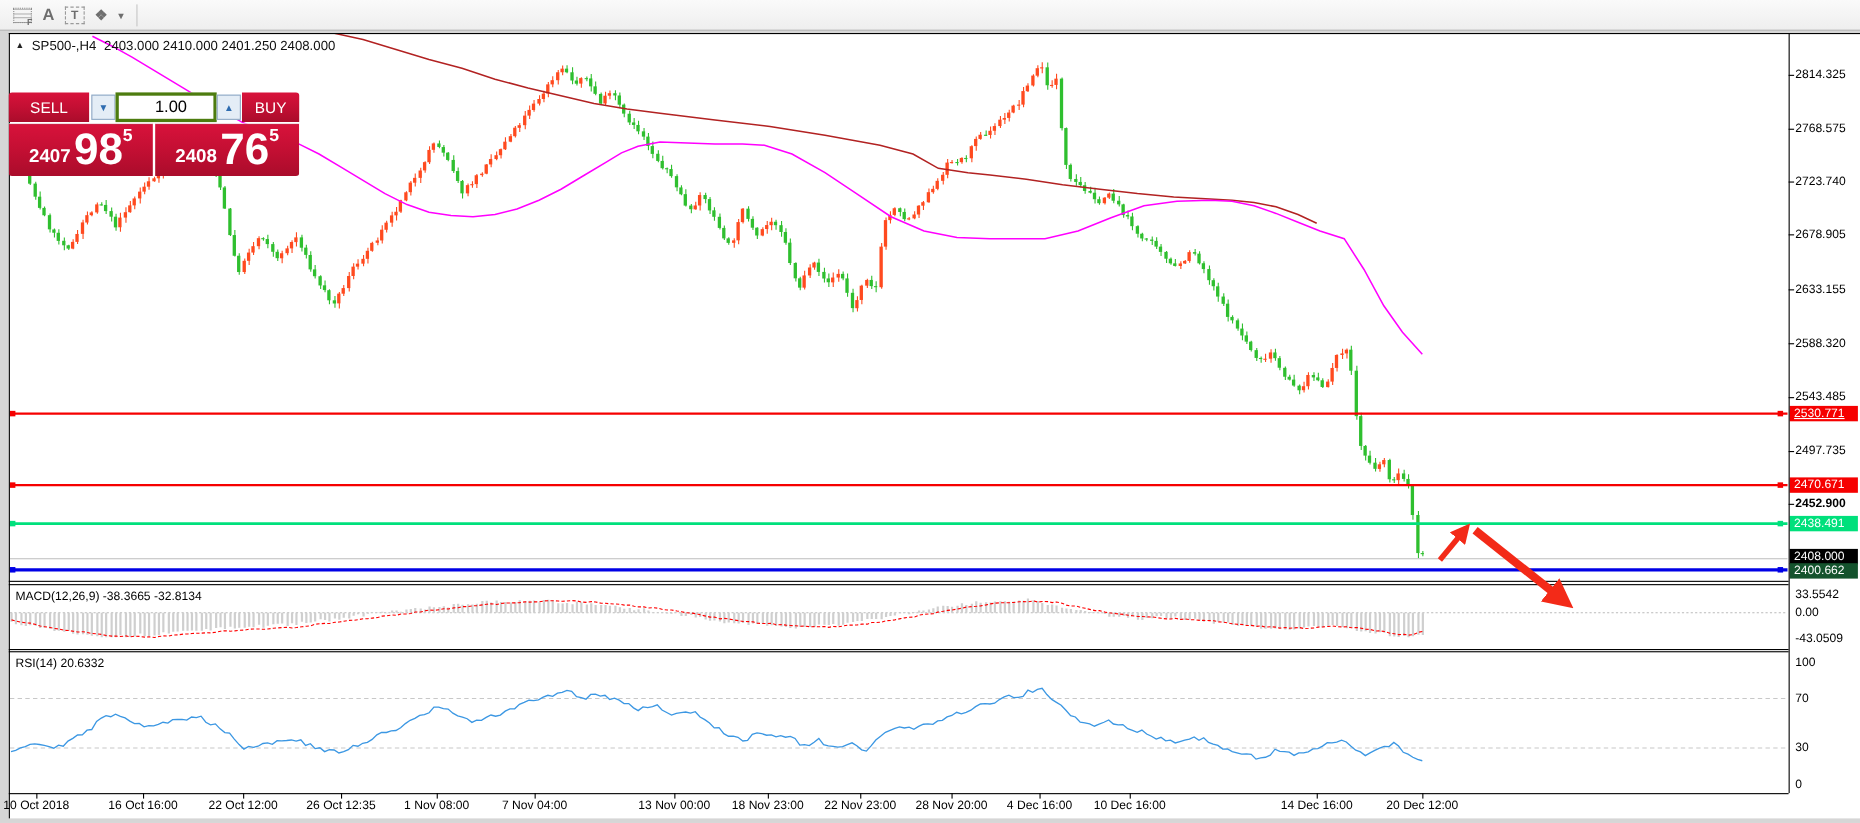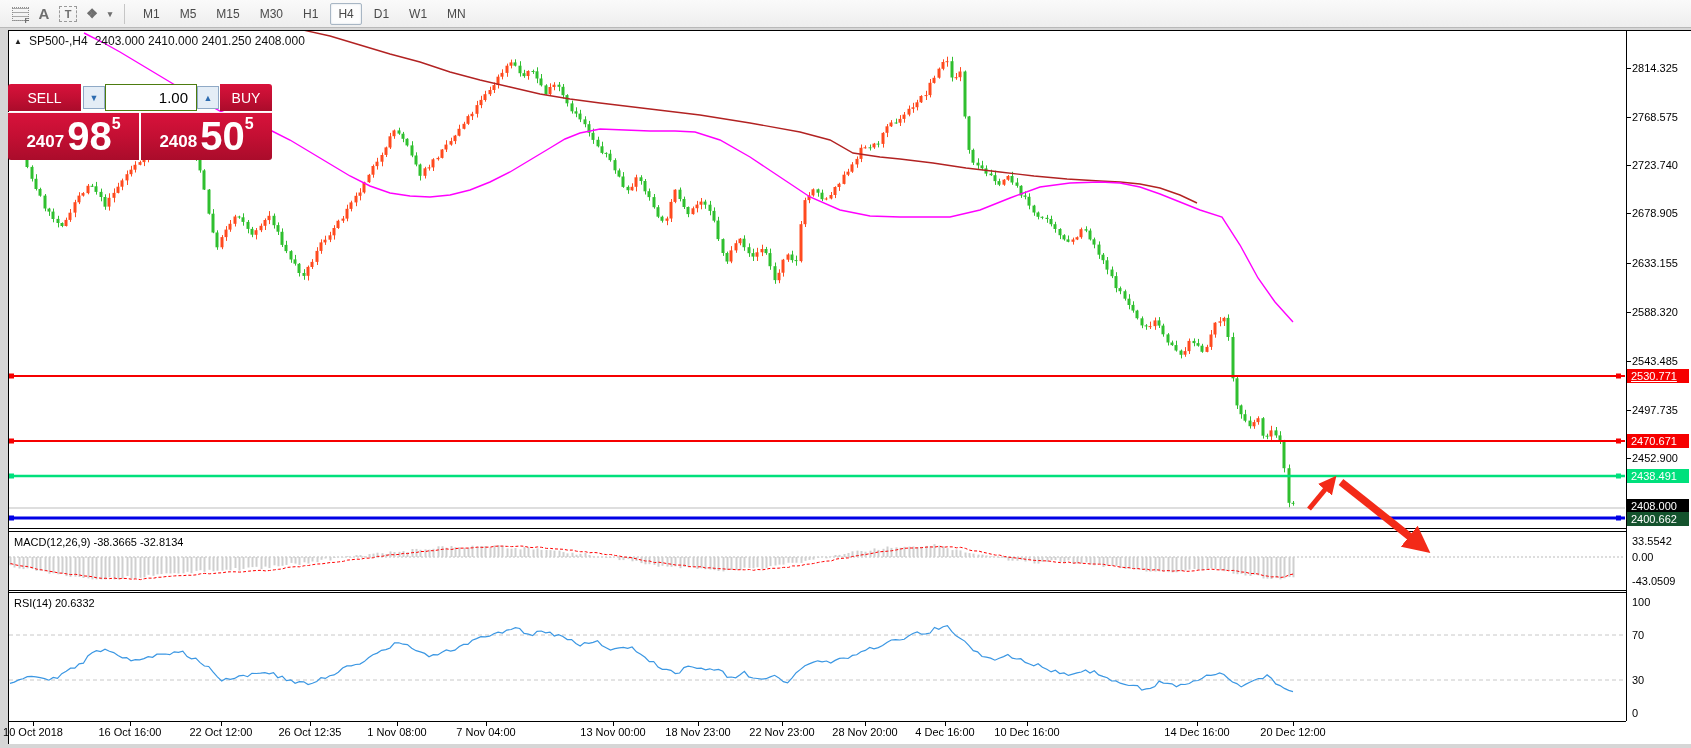--- a/index.html
+++ b/index.html
@@ -37,22 +37,22 @@
   .red-grad { background:linear-gradient(180deg,#d8123b 0%,#c30f33 50%,#aa0c2b 100%); color:#fff; }
   #sell-btn { position:absolute; left:0; top:0; width:73px; height:27px; border-top-left-radius:3px;
               font-size:14px; display:flex; align-items:center; justify-content:center; cursor:pointer; }
   #buy-btn  { position:absolute; left:212px; top:0; width:52px; height:27px; border-top-right-radius:3px;
               font-size:14px; display:flex; align-items:center; justify-content:center; cursor:pointer; }
   .spin { position:absolute; top:2px; width:22px; height:23px; background:#e4edf6;
           border:1px solid #8fa9c6; color:#2e6cb0; font-size:9px; display:flex;
           align-items:center; justify-content:center; cursor:pointer; }
   #spin-down { left:75px; }
   #spin-up { left:189px; }
-  #vol-input { position:absolute; left:97px; top:0; width:92px; height:27px; border:1px solid #4d7c0f;
-               font-size:15px; text-align:right; padding-right:8px; color:#000; background:#fff; }
+  #vol-input { position:absolute; left:97px; top:0; width:92px; height:27px; border:3px solid #4d7c0f;
+               font-size:15px; text-align:right; padding-right:24px; color:#000; background:#fff; }
   .price-tile { position:absolute; top:28px; width:131px; height:48px; border-top:1px solid rgba(255,255,255,.95);
                 display:flex; align-items:flex-end; justify-content:center; padding-bottom:4px; cursor:pointer; }
   #sell-tile { left:0; border-bottom-left-radius:3px; }
   #buy-tile { left:133px; border-bottom-right-radius:3px; }
   .pt-small { font-size:17px; font-weight:bold; margin-right:3px; margin-bottom:4px; }
   .pt-big { font-size:40px; font-weight:bold; line-height:40px; }
   .pt-sup { font-size:16px; font-weight:bold; margin-top:2px; align-self:flex-start; }
 
   
   svg.pane { position:absolute; z-index:1; }
@@ -80,31 +80,20 @@
           <span class="f">F</span>
         </div>
     </div>
     <div class="tb-icon" style="font-size:15px;">A</div>
     <div class="tb-icon">
         <div id="icon-t-box">T</div>
       </div>
     <div class="tb-icon" style="font-size:13px;">❖</div>
     <div class="tb-icon" style="min-width:12px;font-size:9px;">▾</div>
     <div class="tb-sep"></div>
-    <div id="tf-group" style="display:flex;align-items:center;">
-        <div class="tf-btn">M1</div>
-        <div class="tf-btn">M5</div>
-        <div class="tf-btn">M15</div>
-        <div class="tf-btn">M30</div>
-        <div class="tf-btn">H1</div>
-        <div class="tf-btn active">H4</div>
-        <div class="tf-btn">D1</div>
-        <div class="tf-btn">W1</div>
-        <div class="tf-btn">MN</div>
-      </div>
   </div>
 
   <div id="win-bg"></div>
 
   <div class="frame" style="left:8px;top:30px;width:1683px;height:1px"></div>
   <div class="frame" style="left:8px;top:30px;width:1px;height:714px"></div>
   <div class="frame" style="left:1626px;top:30px;width:1px;height:691px"></div>
   <div class="frame" style="left:8px;top:528px;width:1618px;height:1px"></div>
   <div class="frame" style="left:8px;top:531px;width:1618px;height:1px"></div>
   <div class="frame" style="left:8px;top:590px;width:1618px;height:1px"></div>
@@ -123,21 +112,21 @@
     <input id="vol-input" value="1.00" style="">
     <div id="spin-up" class="spin">▲</div>
     <div id="buy-btn" class="red-grad">BUY</div>
     <div id="sell-tile" class="price-tile red-grad">
       <span class="pt-small">2407</span>
       <span class="pt-big">98</span>
       <span class="pt-sup">5</span>
     </div>
     <div id="buy-tile" class="price-tile red-grad">
       <span class="pt-small">2408</span>
-      <span class="pt-big">50</span>
+      <span class="pt-big">76</span>
       <span class="pt-sup">5</span>
     </div>
   </div>
 
   <svg id="main-svg" class="pane" style="left:8px;top:31px;" width="1618" height="497" viewBox="8 31 1618 497">
       <g>
         <line x1="10.5" y1="119.1" x2="10.5" y2="136.7" stroke="#2fbf2f" stroke-width="1"></line>
         <rect x="8.5" y="119.8" width="3" height="12.3" fill="#2fbf2f"></rect>
         <line x1="14.5" y1="129.4" x2="14.5" y2="140.3" stroke="#2fbf2f" stroke-width="1"></line>
         <rect x="12.5" y="132.1" width="3" height="6.0" fill="#2fbf2f"></rect>
@@ -1087,21 +1076,21 @@
       <div class="tick-label" style="top: 213px;">2678.905</div>
       <div class="tick-dash" style="top: 263px;"></div>
       <div class="tick-label" style="top: 263px;">2633.155</div>
       <div class="tick-dash" style="top: 312px;"></div>
       <div class="tick-label" style="top: 312px;">2588.320</div>
       <div class="tick-dash" style="top: 361px;"></div>
       <div class="tick-label" style="top: 361px;">2543.485</div>
       <div class="tick-dash" style="top: 410px;"></div>
       <div class="tick-label" style="top: 410px;">2497.735</div>
       <div class="tick-dash" style="top: 458px;"></div>
-      <div class="tick-label" style="top: 458px;">2452.900</div>
+      <div class="tick-label" style="top: 458px; font-weight: bold;">2452.900</div>
       <div class="badge" style="top: 376px; background: rgb(246, 0, 0); text-decoration: underline;">2530.771</div>
       <div class="badge" style="top: 441px; background: rgb(246, 0, 0);">2470.671</div>
       <div class="badge" style="top: 476px; background: rgb(0, 224, 124);">2438.491</div>
       <div class="badge" style="top: 506px; background: rgb(0, 0, 0);">2408.000</div>
       <div class="badge" style="top: 519px; background: #14532d;">2400.662</div>
     </div>
   <div id="ind-axis">
       <div class="tick-label" style="top: 541px;">33.5542</div>
       <div class="tick-label" style="top: 557px;">0.00</div>
       <div class="tick-label" style="top: 581px;">-43.0509</div>

